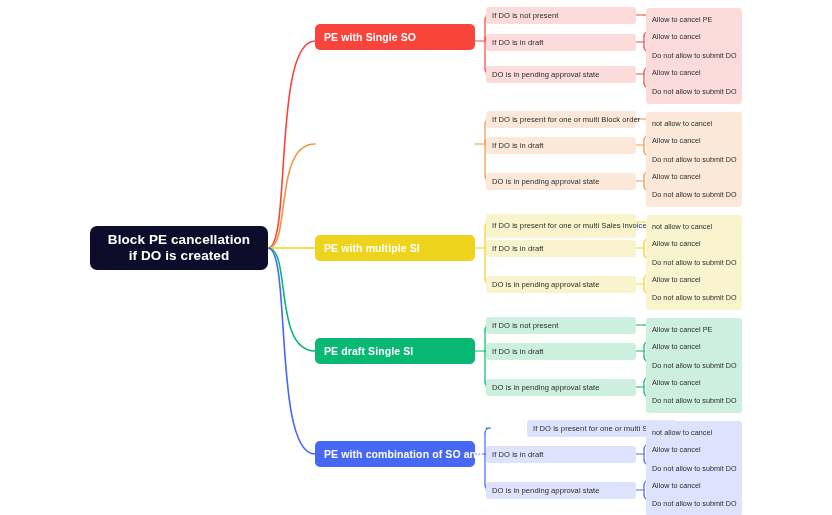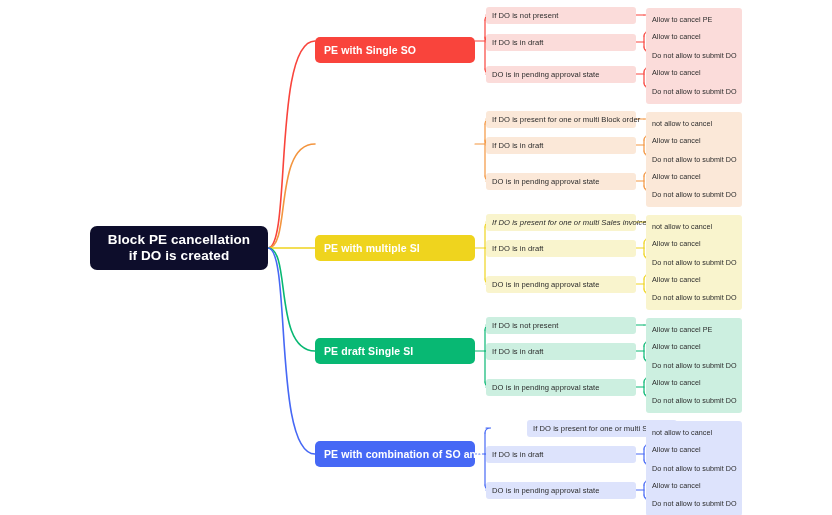--- a/index.html
+++ b/index.html
@@ -112,21 +112,21 @@
       <path d="M 636 490 H 644" fill="none" stroke="#4668f5" stroke-width="1.2" stroke-linecap="round"></path>
       <path d="M 644 485 V 495" fill="none" stroke="#4668f5" stroke-width="1.2" stroke-linecap="round"></path>
       <path d="M 644 485 Q 644 481 649 481 H 646" fill="none" stroke="#4668f5" stroke-width="1.2" stroke-linecap="round"></path>
       <path d="M 644 495 Q 644 499 649 499 H 646" fill="none" stroke="#4668f5" stroke-width="1.2" stroke-linecap="round"></path>
     </svg>
 
   <div class="node root">
     <span style="white-space:pre-line">Block PE cancellation
 if DO is created</span>
   </div>
-<div class="node l2" style="left: 315px; top: 37px; width: 160px; height: 26px; background: rgb(249, 68, 60);">
+<div class="node l2" style="left: 315px; top: 24px; width: 160px; height: 26px; background: rgb(249, 68, 60);">
       <span style="color: rgb(255, 255, 255);">PE with Single SO</span>
     </div>
     <div class="node l3" style="left: 486px; top: 6.5px; width: 150px; height: 17px; background: rgb(251, 220, 218);">
       <span style="color: rgb(43, 43, 43);">If DO is not present</span>
     </div>
     <div class="node l4" style="left: 646px; top: 7.5px; width: 96px; height: 15px; background: rgb(251, 220, 218);">
       <span style="color: rgb(43, 43, 43);">Allow to cancel PE</span>
     </div>
     <div class="node l3" style="left: 486px; top: 33.5px; width: 150px; height: 17px; background: rgb(251, 220, 218);">
       <span style="color: rgb(43, 43, 43);">If DO is in draft</span>
@@ -166,21 +166,21 @@
     </div>
     <div class="node l4" style="left: 646px; top: 164.5px; width: 96px; height: 15px; background: rgb(251, 232, 216);">
       <span style="color: rgb(43, 43, 43);">Allow to cancel</span>
     </div>
     <div class="node l4" style="left: 646px; top: 182.5px; width: 96px; height: 15px; background: rgb(251, 232, 216);">
       <span style="color: rgb(43, 43, 43);">Do not allow to submit DO</span>
     </div>
     <div class="node l2" style="left: 315px; top: 235px; width: 160px; height: 26px; background: rgb(239, 212, 30);">
       <span style="color: rgb(255, 255, 255);">PE with multiple SI</span>
     </div>
-    <div class="node l3" style="left: 486px; top: 213.5px; width: 150px; height: 17px; background: rgb(249, 244, 205); font-style: italic;">
+    <div class="node l3" style="left: 486px; top: 213.5px; width: 150px; height: 24px; background: rgb(249, 244, 205);">
       <span style="color: rgb(43, 43, 43);">If DO is present for one or multi Sales invoice</span>
     </div>
     <div class="node l4" style="left: 646px; top: 214.5px; width: 96px; height: 15px; background: rgb(249, 244, 205);">
       <span style="color: rgb(43, 43, 43);">not allow to cancel</span>
     </div>
     <div class="node l3" style="left: 486px; top: 239.5px; width: 150px; height: 17px; background: rgb(249, 244, 205);">
       <span style="color: rgb(43, 43, 43);">If DO is in draft</span>
     </div>
     <div class="node l4" style="left: 646px; top: 231.5px; width: 96px; height: 15px; background: rgb(249, 244, 205);">
       <span style="color: rgb(43, 43, 43);">Allow to cancel</span>

